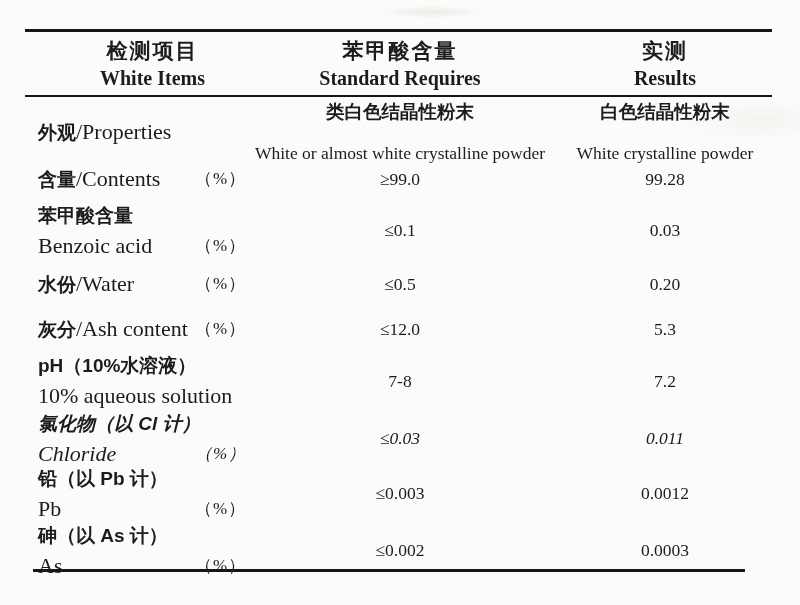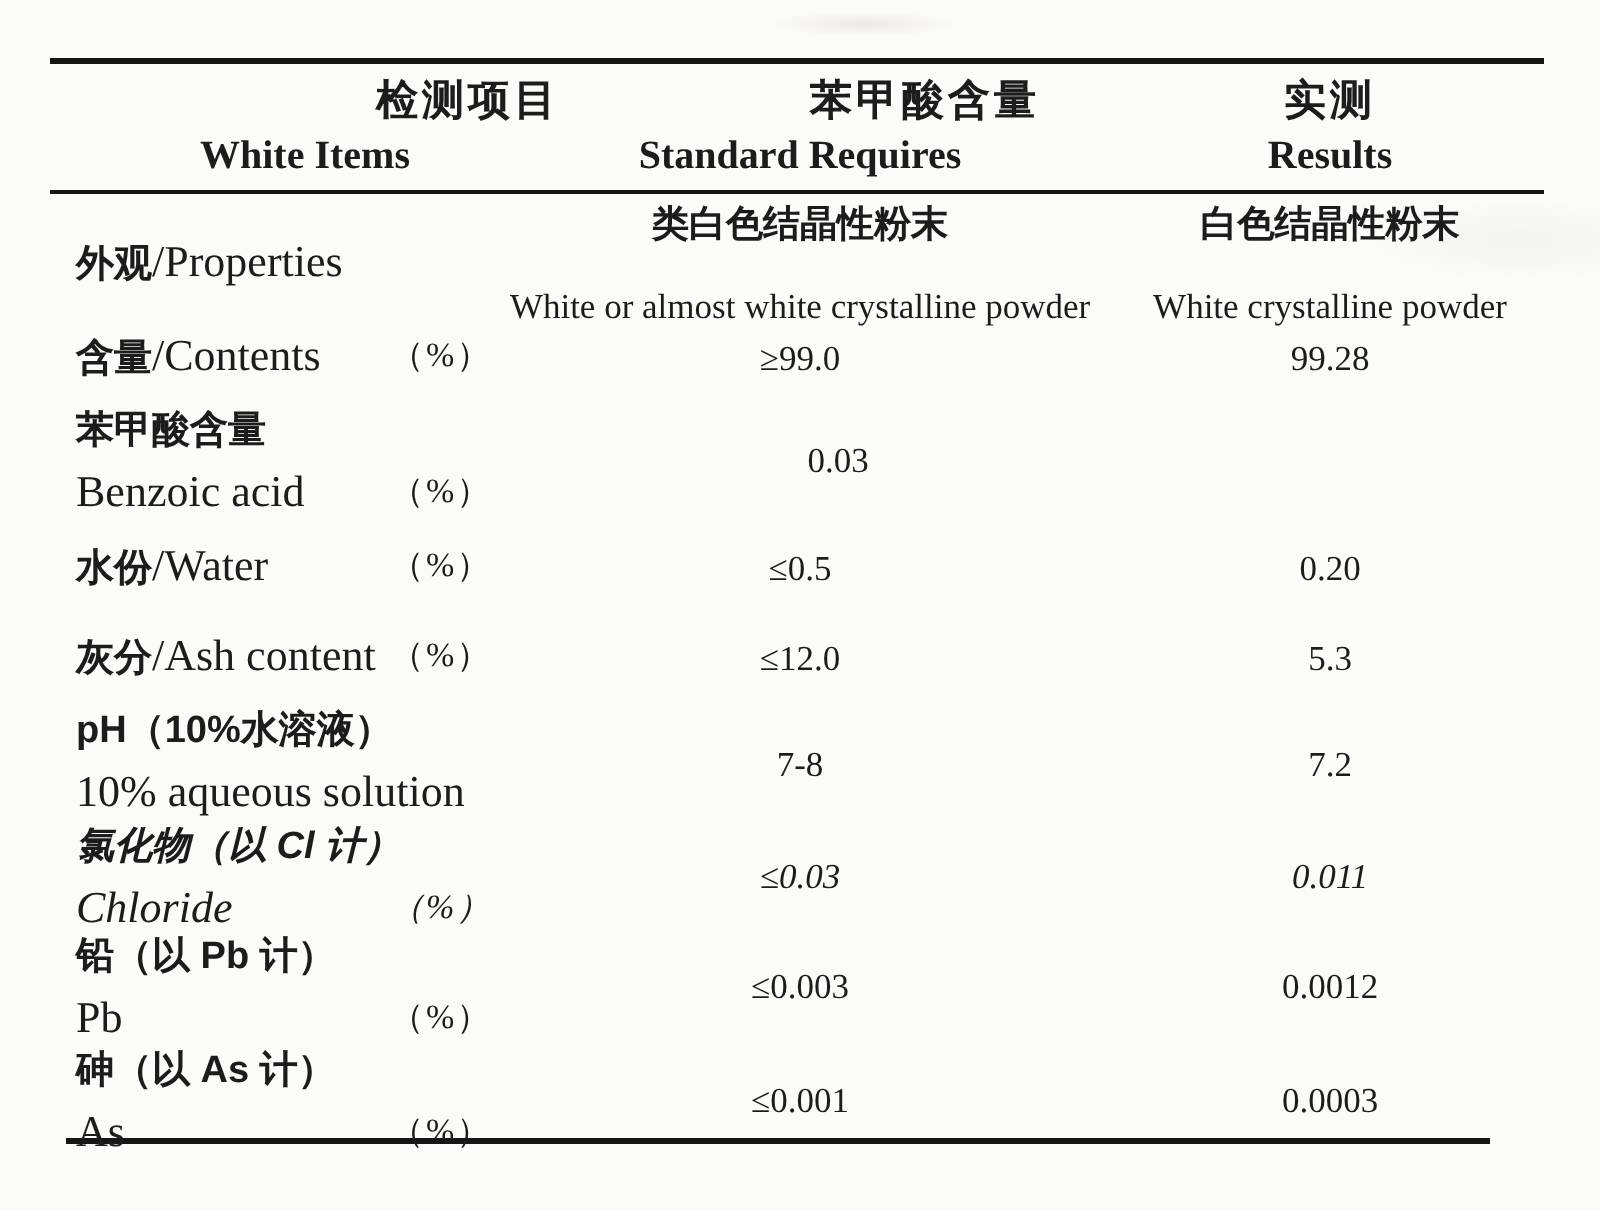--- a/index.html
+++ b/index.html
@@ -16,21 +16,21 @@
   }
   .doc { position: absolute; left: 25px; top: 29px; width: 747px; }
 
   .rule { background: #161616; }
   .rule-top { height: 3px; }
   .rule-mid { height: 2px; }
   .rule-bottom { height: 3px; margin-left: 8px; width: 712px; }
 
   .header { display: grid; grid-template-columns: 255px 240px 1fr; height: 63px; align-items: center; }
   .hcell { text-align: center; }
-  .hzh { display: block; font-family: "Liberation Sans", "DejaVu Sans", sans-serif; font-weight: 700; font-size: 21px; line-height: 29px; letter-spacing: 2px; text-align: right; }
+  .hzh { display: block; font-family: "Liberation Sans", "DejaVu Sans", sans-serif; font-weight: 700; font-size: 21px; line-height: 29px; letter-spacing: 2px; }
   .hen { display: block; font-weight: 700; font-size: 20px; line-height: 27px; }
 
   .row { display: grid; grid-template-columns: 255px 240px 1fr; }
   .r1 { height: 62px; } .r2 { height: 40px; } .r3 { height: 62px; }
   .r4 { height: 46px; } .r5 { height: 44px; } .r6 { height: 58px; }
   .r7 { height: 55px; font-style: italic; } .r8 { height: 57px; } .r9 { height: 48px; }
 
   .c1 { padding-left: 13px; display: flex; flex-direction: column; justify-content: center; }
   .line { line-height: 29px; white-space: nowrap; }
   .lgrid { display: grid; grid-template-columns: 157px auto; }
@@ -100,20 +100,23 @@
     </div>
 
     <div class="row r3">
       <div class="c1">
         <div class="line"><span class="zh">苯甲酸含量</span></div>
         <div class="line lgrid">
           <span class="en">Benzoic acid</span>
           <span class="unit">（%）</span>
         </div>
       </div>
+      <div class="c2">
+          <span class="val">≤0.1</span>
+        </div>
       <div class="c3">
           <span class="val">0.03</span>
         </div>
     </div>
 
     <div class="row r4">
       <div class="c1">
         <div class="line lgrid">
           <span><span class="zh">水份</span><span class="en">/Water</span></span>
           <span class="unit">（%）</span>
@@ -189,21 +192,21 @@
 
     <div class="row r9">
       <div class="c1">
         <div class="line"><span class="zh">砷（以 As 计）</span></div>
         <div class="line lgrid">
           <span class="en">As</span>
           <span class="unit">（%）</span>
         </div>
       </div>
       <div class="c2">
-          <span class="val">≤0.001</span>
+          <span class="val">≤0.002</span>
         </div>
       <div class="c3">
           <span class="val">0.0003</span>
         </div>
     </div>
 
   </div>
 
   <div class="rule rule-bottom"></div>
 

